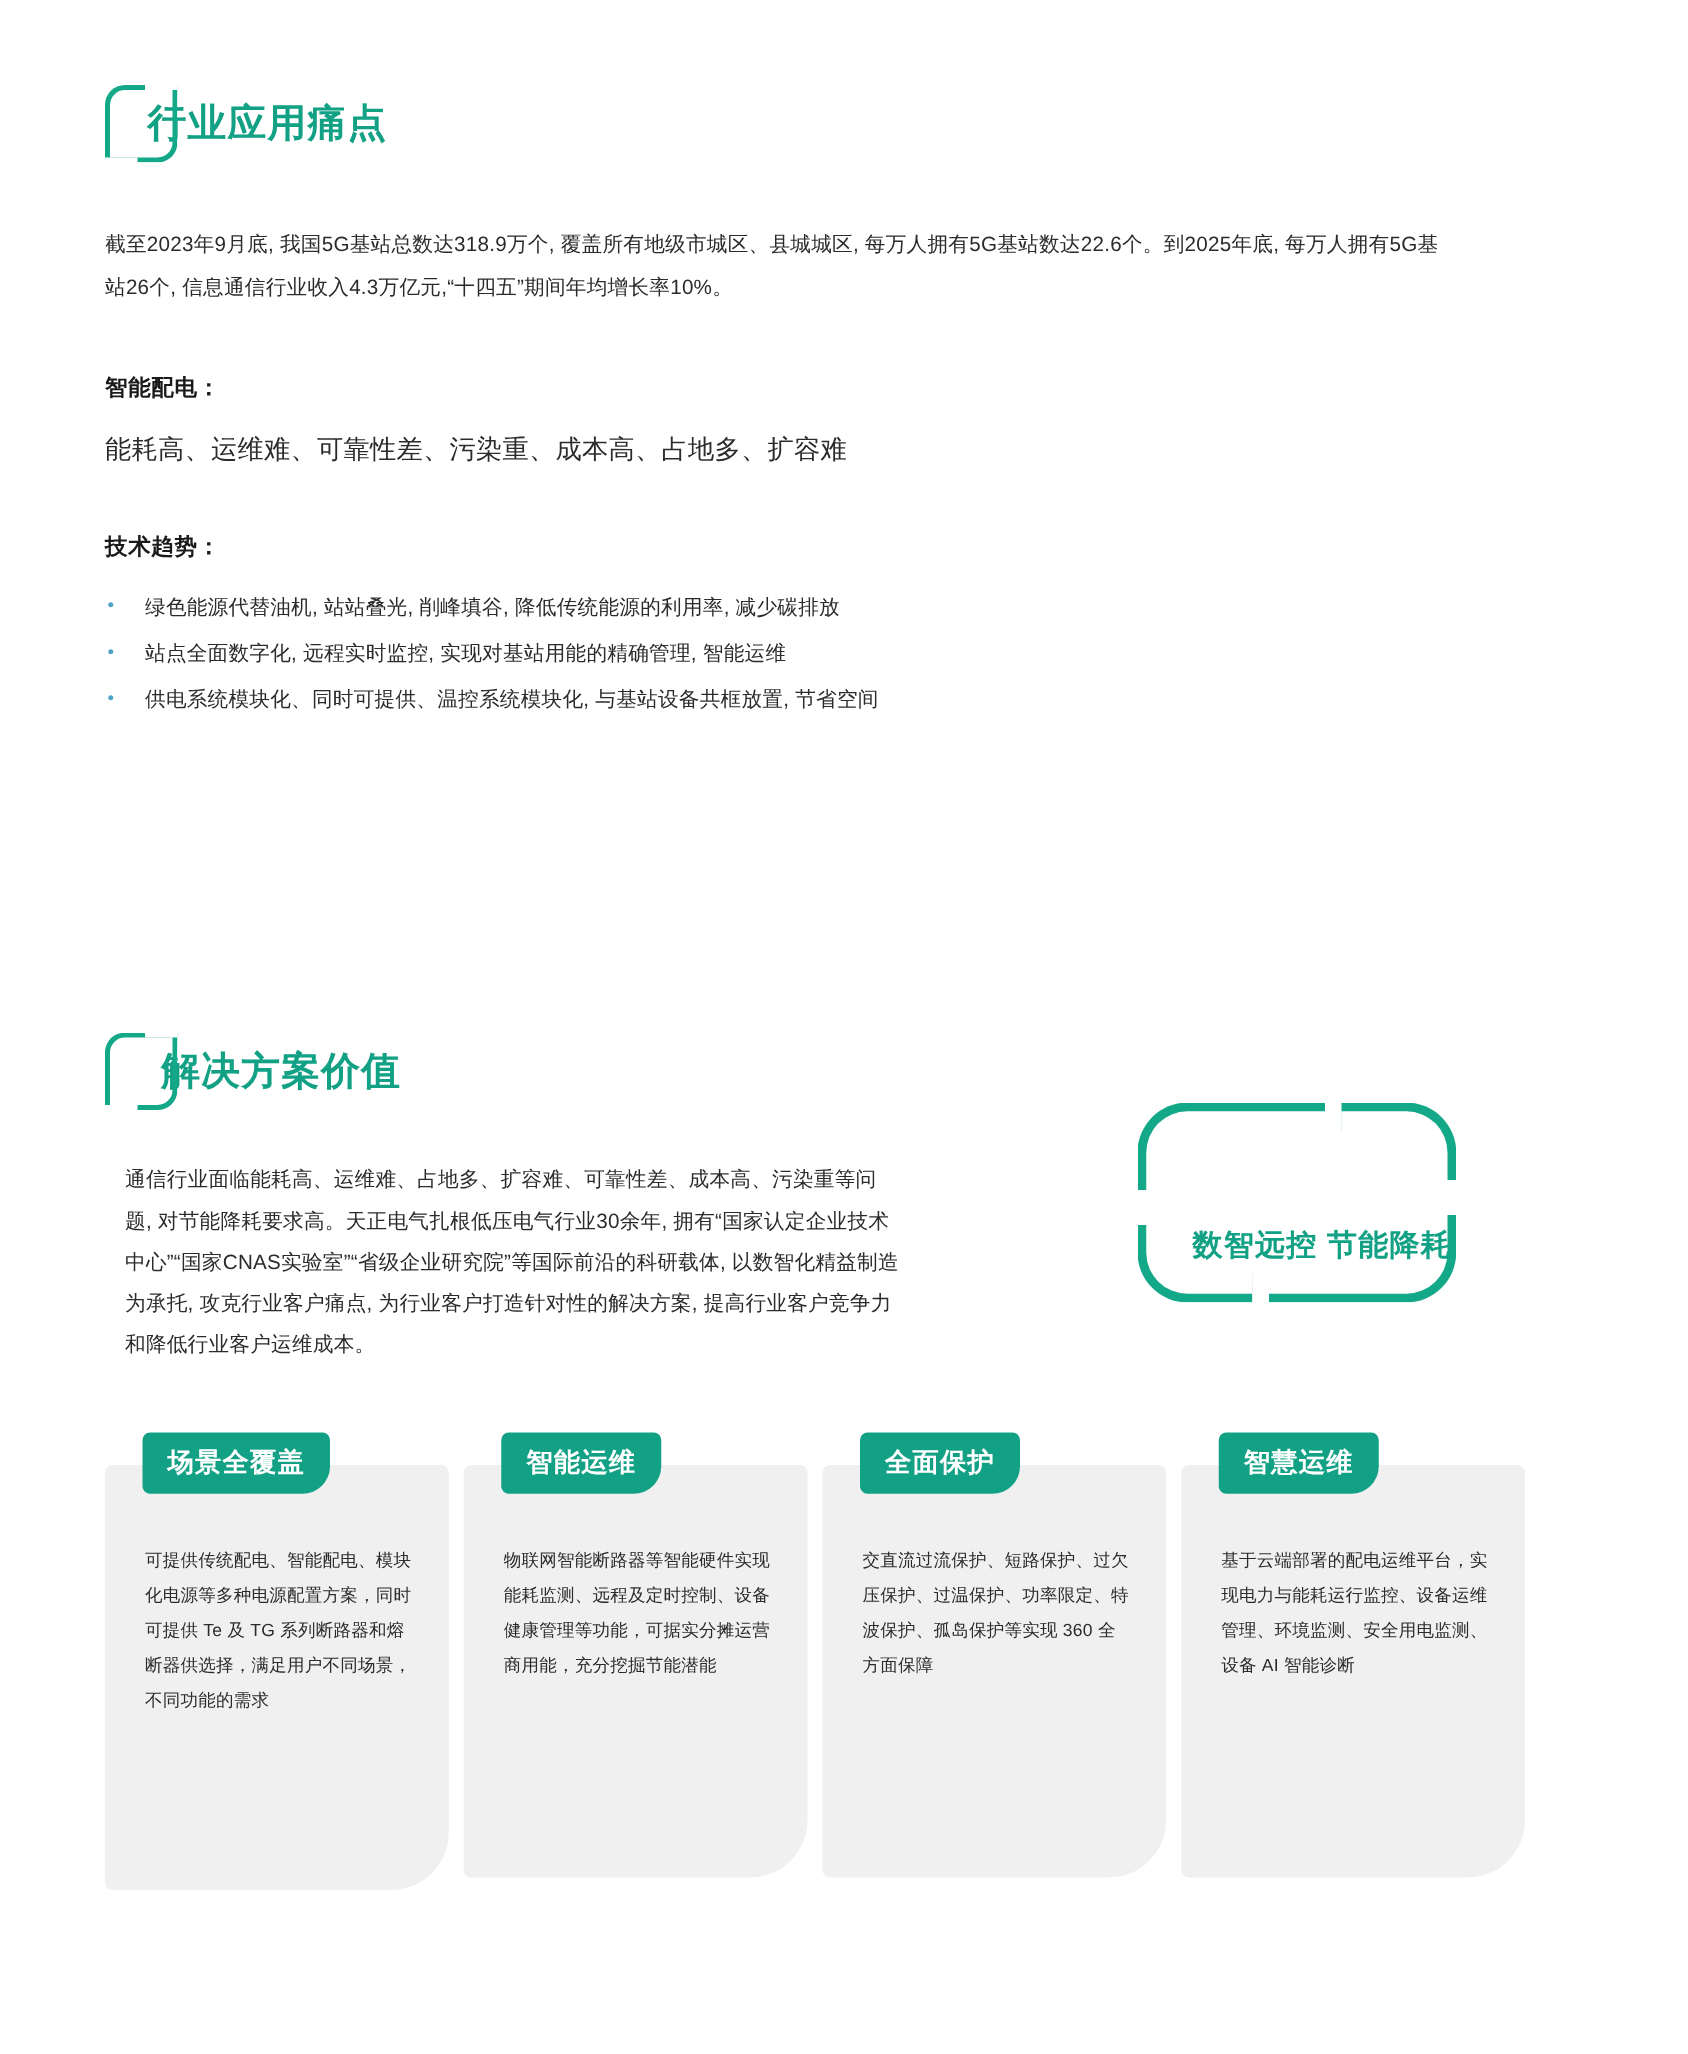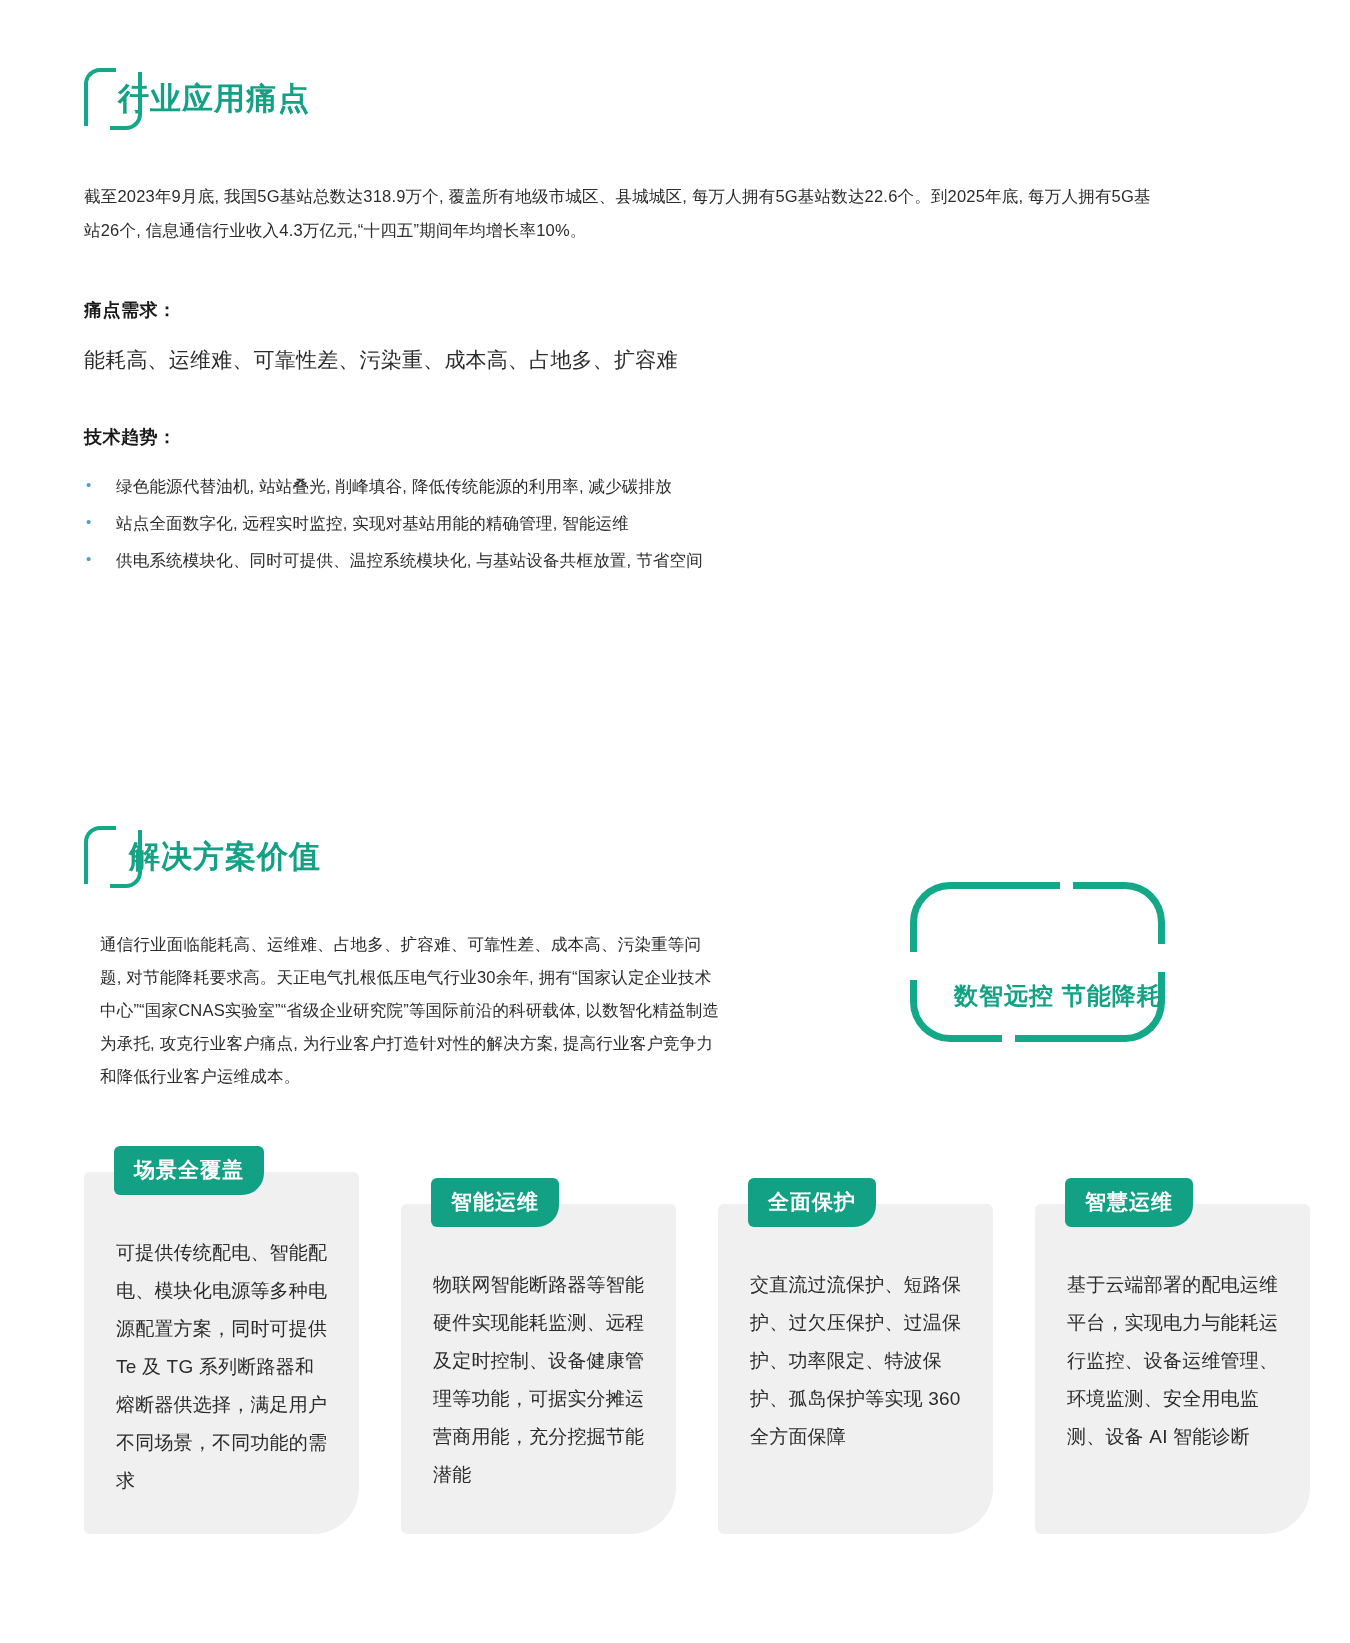--- a/index.html
+++ b/index.html
@@ -195,41 +195,40 @@
     white-space: nowrap;
   }
 
   
   .cards {
     position: absolute;
     left: 84px;
     top: 1172px;
     width: 1185px;
     display: flex;
-    gap: 42px;
-    align-items: flex-end;
+    gap: 12px;
   }
   .card {
     position: relative;
     width: 275px;
     flex: none;
   }
   .card .body {
     background: #f0f0f0;
     border-top-left-radius: 6px;
     border-top-right-radius: 6px;
     border-bottom-right-radius: 46px;
     border-bottom-left-radius: 6px;
     padding: 62px 30px 34px 32px;
     box-sizing: border-box;
     min-height: 330px;
   }
   .card .body p {
     margin: 0;
-    font-size: 19px;
+    font-size: 14px;
     line-height: 2.0;
     color: #2b2b2b;
     letter-spacing: 0.2px;
   }
   .card .tag {
     position: absolute;
     left: 30px;
     top: -26px;
     background: #12a184;
     color: #ffffff;
@@ -255,21 +254,21 @@
       <div class="b-outer"></div>
       <div class="b-outer2"></div>
       <div class="b-gap-top"></div>
       <div class="b-gap-bottom"></div>
     </div>
     <div class="section-title">行业应用痛点</div>
   </div>
 
   <div class="para" style="left:84px; top:180px; width:1070px;">截至2023年9月底, 我国5G基站总数达318.9万个, 覆盖所有地级市城区、县城城区, 每万人拥有5G基站数达22.6个。到2025年底, 每万人拥有5G基站26个, 信息通信行业收入4.3万亿元,“十四五”期间年均增长率10%。</div>
 
-  <div class="sub-head" style="left:84px; top:298px;">痛点需求：</div>
+  <div class="sub-head" style="left:84px; top:298px;">智能配电：</div>
   <div class="plain" style="left:84px; top:340px; width:1000px;">能耗高、运维难、可靠性差、污染重、成本高、占地多、扩容难</div>
 
   <div class="sub-head" style="left:84px; top:425px;">技术趋势：</div>
 
   <div class="bullets" style="left:84px; top:468px; width:1000px;">
     <div class="row">
       <span class="dot">•</span>
       <span>绿色能源代替油机, 站站叠光, 削峰填谷, 降低传统能源的利用率, 减少碳排放</span>
     </div>
     <div class="row">

